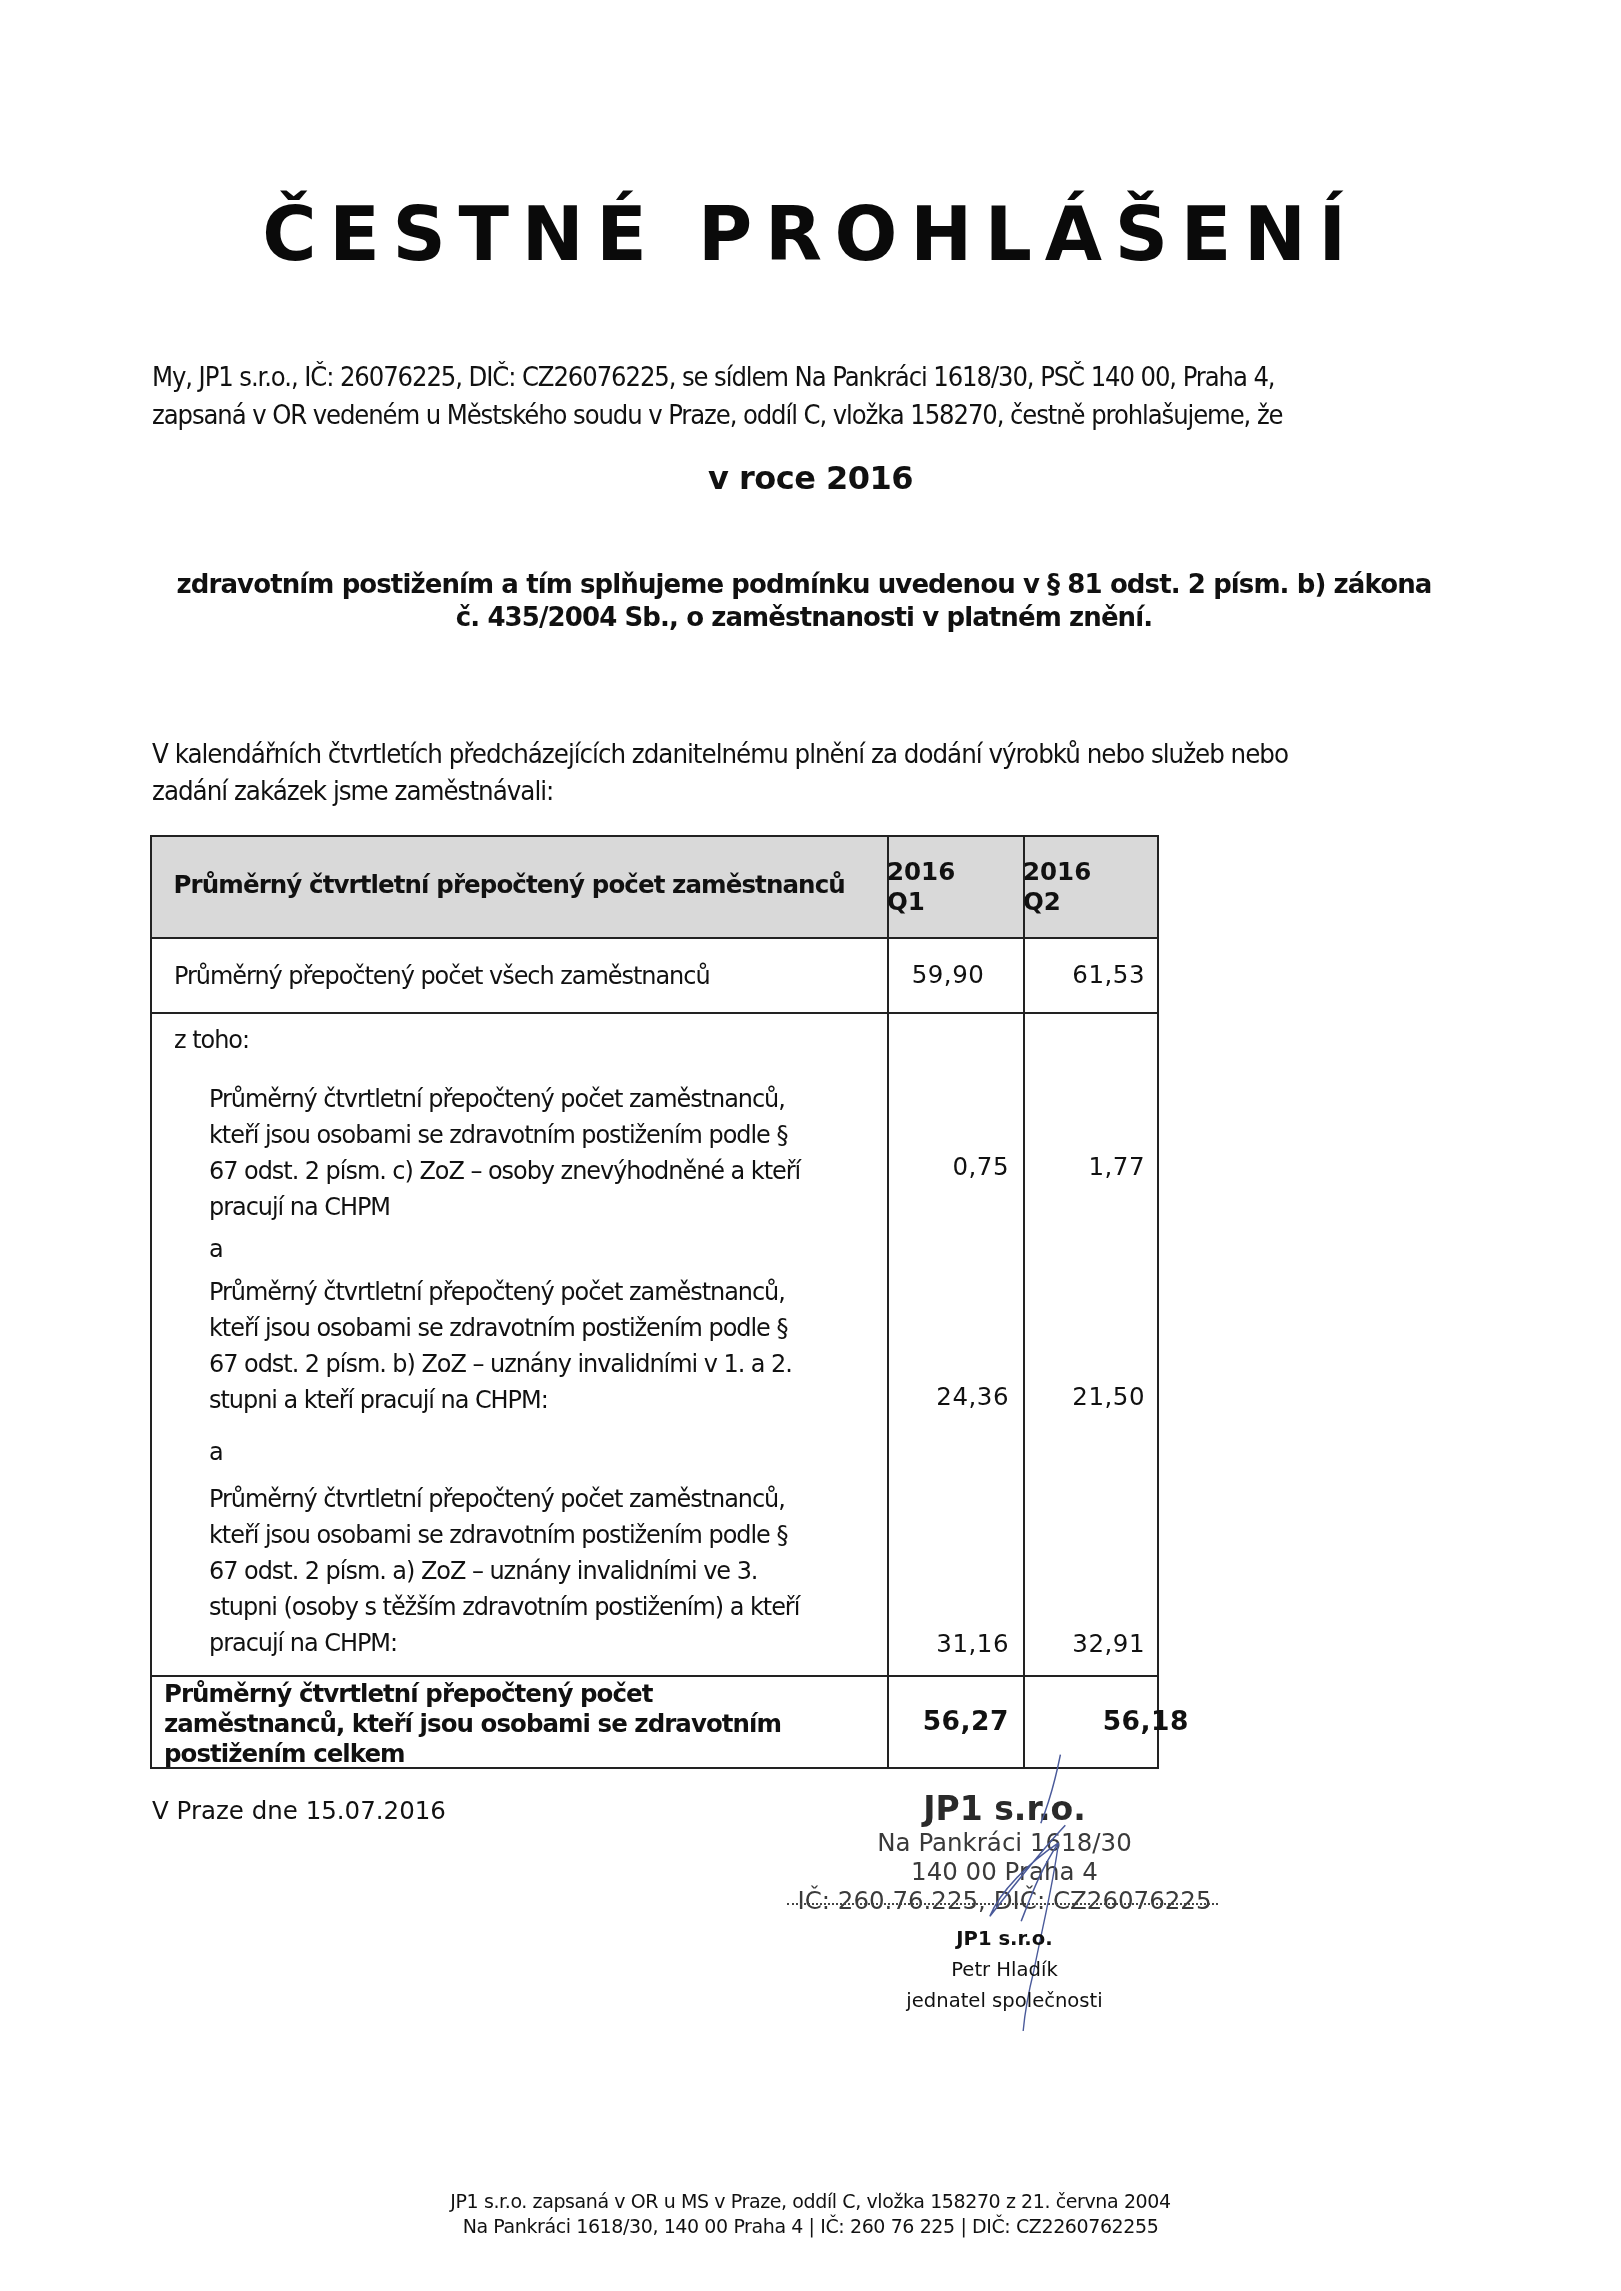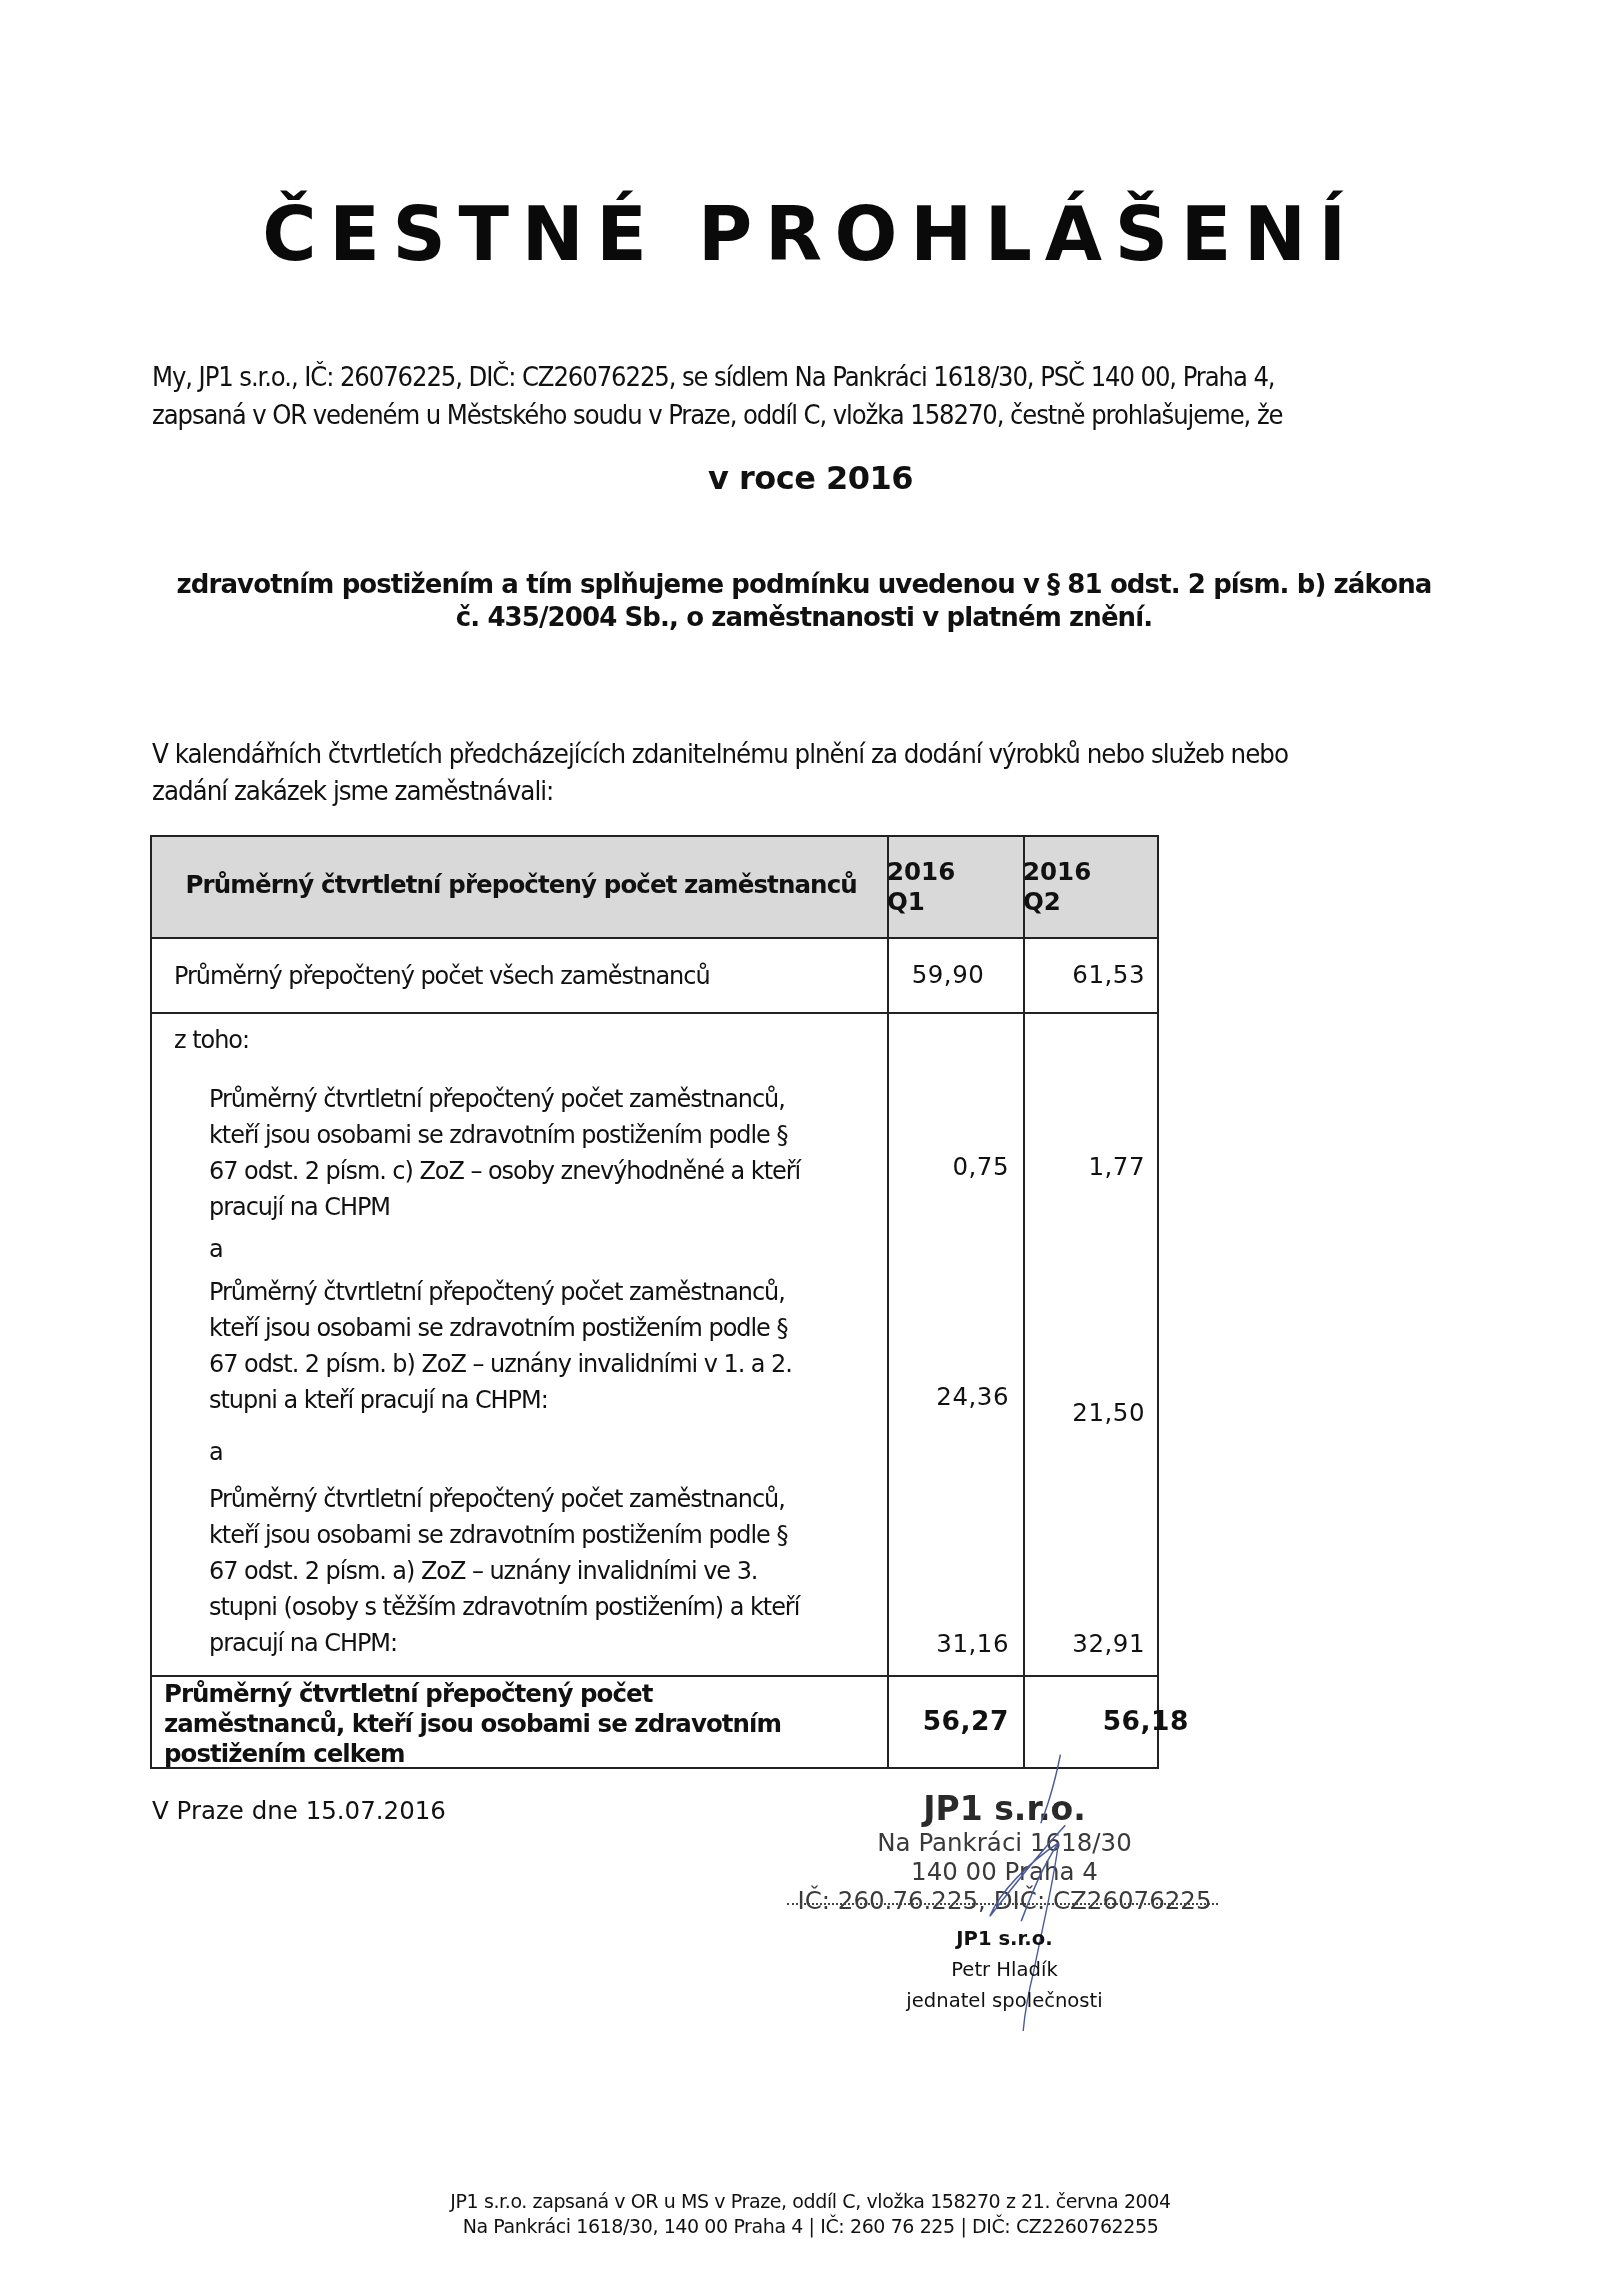--- a/index.html
+++ b/index.html
@@ -35,21 +35,21 @@
     }
     .period-text span { display: block; white-space: nowrap; }
 
     
     .tbl { left: 150px; top: 835px; width: 1009px; height: 934px; }
     .tbl .cell { position: absolute; box-sizing: border-box; }
     .hline { position: absolute; height: 2px; background: #222; }
     .vline { position: absolute; width: 2px; background: #222; }
     .hdr-bg { position: absolute; left: 0; top: 0; width: 1009px; height: 103px; background: #d9d9d9; }
     .hdr-label {
-      left: 23.5px; top: 35px; font-weight: bold; font-size: 24.5px; letter-spacing: -0.9px; white-space: nowrap; margin-left: 12px;
+      left: 23.5px; top: 35px; font-weight: bold; font-size: 24.5px; letter-spacing: -0.9px; white-space: nowrap;
     }
     .hdr-q {
       text-align: left; font-weight: bold; font-size: 24.5px; line-height: 30px;
       font-family: "DejaVu Sans", sans-serif;
     }
     .row-label {
       font-size: 25.5px; line-height: 36px; letter-spacing: -1.1px; white-space: nowrap;
       transform: scaleX(0.94); transform-origin: left top;
     }
     .num {
@@ -143,21 +143,21 @@
   <div class="cell num" style="left:873px;top:317px;width:122px;">1,77</div>
 
   <div class="cell row-label" style="left:59px;top:438px;">
     <div>Průměrný čtvrtletní přepočtený počet zaměstnanců,</div>
     <div>kteří jsou osobami se zdravotním postižením podle §</div>
     <div>67 odst. 2 písm. b) ZoZ – uznány invalidními v 1. a 2.</div>
     <div>stupni a kteří pracují na CHPM:</div>
     <div style="margin-top:15.7px;">a</div>
   </div>
   <div class="cell num" style="left:737px;top:547px;width:122px;">24,36</div>
-  <div class="cell num" style="left:873px;top:563px;width:122px;padding-left:47px;">21,50</div>
+  <div class="cell num" style="left:873px;top:547px;width:122px;padding-left:47px;">21,50</div>
 
   <div class="cell row-label" style="left:59px;top:645px;">
     <div>Průměrný čtvrtletní přepočtený počet zaměstnanců,</div>
     <div>kteří jsou osobami se zdravotním postižením podle §</div>
     <div>67 odst. 2 písm. a) ZoZ – uznány invalidními ve 3.</div>
     <div>stupni (osoby s těžším zdravotním postižením) a kteří</div>
     <div>pracují na CHPM:</div>
   </div>
   <div class="cell num" style="left:737px;top:794px;width:122px;">31,16</div>
   <div class="cell num" style="left:873px;top:794px;width:122px;">32,91</div>

